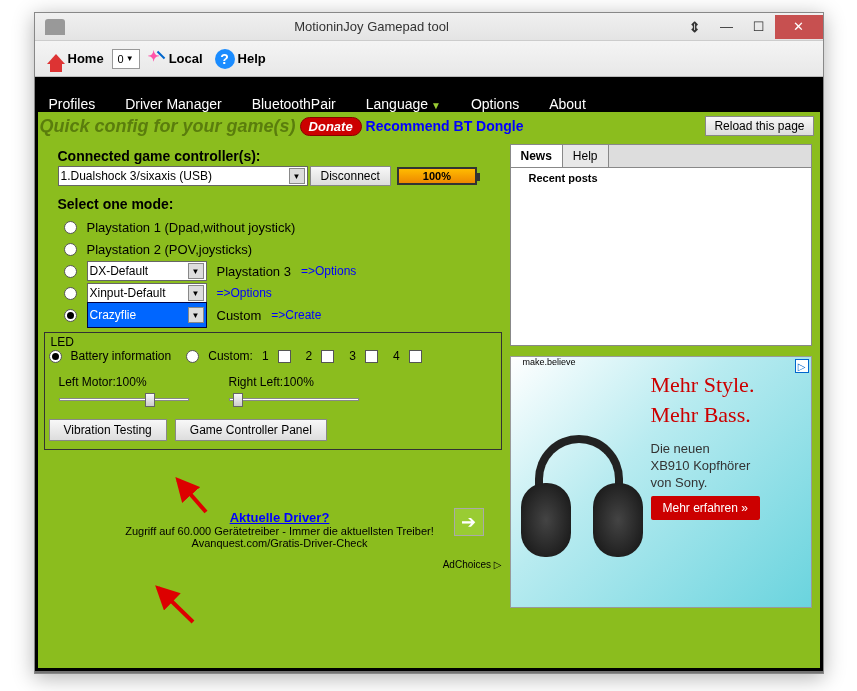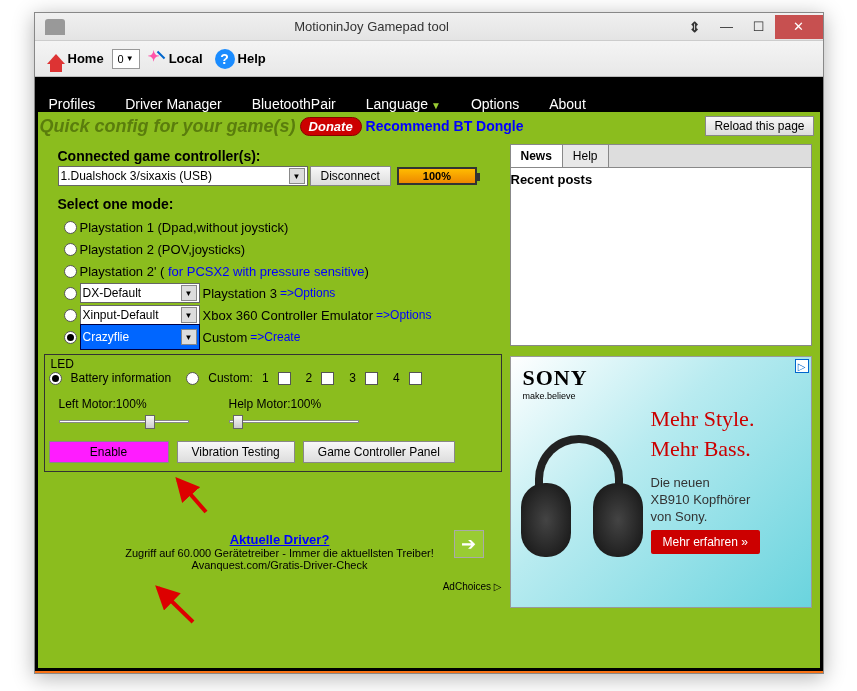--- a/index.html
+++ b/index.html
@@ -1,17 +1,17 @@
 <!DOCTYPE html>
 <html><head>
 <meta charset="utf-8">
 <style>
 * { box-sizing: border-box; margin: 0; padding: 0; }
 body { font-family: Arial, sans-serif; font-size: 12px; background: #fff; width: 857px; height: 691px; position: relative; }
-.window { width: 790px; height: 662px; margin: 12px auto; border: 1px solid #888; box-shadow: 0 4px 20px rgba(0,0,0,0.3); background: #f97316; position: relative; }
+.window { width: 790px; height: 662px; margin: 12px auto; border: 1px solid #888; box-shadow: 0 4px 20px rgba(0,0,0,0.3); background: #737373; position: relative; }
 .titlebar { height: 28px; background: linear-gradient(#f0f0f0,#e4e4e4); display: flex; align-items: center; border-bottom: 1px solid #ccc; }
 .titlebar-icon { width: 20px; height: 16px; margin-left: 10px; background: #999; border-radius: 3px 3px 0 0; }
 .titlebar-title { flex: 1; text-align: center; font-size: 13px; color: #333; }
 .win-btns { display: flex; }
 .win-btn { width: 32px; height: 24px; display: flex; align-items: center; justify-content: center; font-size: 13px; color: #333; cursor: default; }
 .win-btn.close { background: #c75050; color: #fff; width: 48px; }
 .win-btn.rest { font-size: 14px; font-weight: bold; }
 .toolbar { height: 36px; background: linear-gradient(#f4f4f4,#e8e8e8); display: flex; align-items: center; padding: 0 8px; border-bottom: 1px solid #bbb; gap: 4px; }
 .tb-item { display: flex; align-items: center; gap: 3px; padding: 2px 4px; font-weight: bold; font-size: 13px; cursor: default; }
 .home-icon { width: 0; height: 0; border-left: 9px solid transparent; border-right: 9px solid transparent; border-bottom: 10px solid #d33; position: relative; }
@@ -35,21 +35,21 @@
 .left-col { width: 490px; padding: 4px 8px 4px 20px; }
 .right-col { flex:1; padding: 4px 8px 4px 0; }
 .sect-label { font-weight:bold; font-size:14px; color:#000; margin-top:4px; }
 .ctrl-row { display:flex; align-items:center; gap:2px; margin-top:2px; }
 .dropdown { background:#fff; border:1px solid #666; height:20px; font-size:12px; padding:0 2px; display:flex;align-items:center;justify-content:space-between; }
 .dd-arrow { background:#ddd; border:1px solid #888; width:16px; height:16px; display:flex;align-items:center;justify-content:center; font-size:8px; }
 .btn { background:linear-gradient(#f8f8f8,#ddd); border:1px solid #888; padding:2px 10px; font-size:12px; cursor:default; }
 .battery { width:80px; height:18px; border:2px solid #333; background:linear-gradient(#fb0,#e80); display:flex;align-items:center;justify-content:center;font-weight:bold;font-size:11px;margin-left:4px; position:relative;}
 .battery::after { content:'';position:absolute;right:-5px;top:4px;width:4px;height:8px;background:#333; }
 .mode-list { margin-top:4px; margin-left:6px; }
-.mode-row { display:flex; align-items:center; gap:3px; height:22px; }
+.mode-row { display:flex; align-items:center; gap:10px; height:22px; }
 .radio { width:13px;height:13px;border-radius:50%;border:1px solid #555;background:#fff;position:relative; flex-shrink:0;}
 .radio.sel::after { content:'';position:absolute;top:2px;left:2px;width:7px;height:7px;border-radius:50%;background:#000; }
 .mode-text { font-size:13px; }
 .blue-link { color:#00f; }
 .dd-white { width:120px; background:#fff; border:1px solid #666; height:20px; padding:0 2px; font-size:12px; display:flex;align-items:center;justify-content:space-between;}
 .dd-blue { width:120px; background:#06f; color:#fff; border:1px solid #004; height:20px; padding:12px 2px; font-size:12px; display:flex;align-items:center;justify-content:space-between;text-align:right;}
 .fieldset { border:1px solid #333; padding:2px 20px 8px 4px; margin-top:6px; margin-left:-14px; }
 .fieldset-lbl { font-size:12px; margin-top:-10px; background:#8bbd1e; display:inline-block; padding:0 2px; }
 .led-row { display:flex; align-items:center; gap:9px; }
 .chk { width:13px;height:13px;border:1px solid #555;background:#fff; }
@@ -63,21 +63,21 @@
 .enable-btn { background:#ff1cff; color:#000; border:1px solid #888; width:120px; height:22px; display:flex;align-items:center;justify-content:center;font-size:12px;cursor:default;}
 .action-btn { background:linear-gradient(#f8f8f8,#ddd); border:1px solid #888; height:22px; padding:0 14px; font-size:12px; display:flex;align-items:center;cursor:default;}
 .ad-center { text-align:center; margin-top:60px; font-size:11px; }
 .ad-title { color:#00f; text-decoration:underline; font-weight:bold; font-size:13px; }
 .go-btn { width:30px;height:28px;background:#9c3;border:1px solid #aaa;color:#fff;font-size:18px;display:flex;align-items:center;justify-content:center;position:absolute;right:18px; }
 .adchoices { text-align:right; font-size:10px; margin-top:10px; }
 .tabs-box { border:1px solid #888; background:#fff; height: 202px; }
 .tabs-hdr { display:flex; background:#ddd; border-bottom:1px solid #888; }
 .tab { padding:4px 10px; font-size:12px; border-right:1px solid #888; background:#e8e8e8; cursor:default;}
 .tab.active { background:#fff; font-weight:bold; }
-.recent { font-weight:bold; padding:4px 0; font-size:13px; }
+.recent { font-weight:bold; padding:4px 18px; font-size:11px; }
 .ad-banner { margin-top:10px; width:302px; height:252px; border:1px solid #999; background:linear-gradient(135deg,#fff 0%,#b8ebf0 40%,#6ad4de 100%); position:relative; overflow:hidden; }
 .x-close { position:absolute;top:2px;right:2px;width:14px;height:14px;background:#fff;border:1px solid #06c;color:#06c;font-size:10px;display:flex;align-items:center;justify-content:center;}
 .sony-logo { color:#000; font-size:22px; font-weight:bold; font-family:'Times New Roman',serif; margin:8px 0 0 12px; letter-spacing:1px;}
 .sony-tag { font-size:9px; margin-left:12px; }
 .ad-h1 { color:#c00; font-size:22px; font-family:Georgia,serif; margin-left:140px; margin-top:6px; line-height:1.1;}
 .ad-body { color:#333; font-size:13px; margin-left:140px; margin-top:14px; line-height:1.3;}
 .ad-cta { background:#c00; color:#fff; padding:5px 12px; font-size:12px; margin-left:140px; margin-top:4px; display:inline-block; border-radius:2px;}
 .headphones { position:absolute; left:6px; top:78px; width:130px; height:160px; }
 .hp-band { position:absolute; top:0; left:18px; width:88px; height:60px; border:8px solid #222; border-bottom:none; border-radius:50px 50px 0 0; }
 .hp-cup { position:absolute; top:48px; width:50px; height:74px; background:radial-gradient(#444,#111); border-radius:24px; }
@@ -158,38 +158,33 @@
             <div class="mode-row">
               <div class="radio"></div>
               <span class="mode-text">Playstation 1 (Dpad,without joystick)</span>
             </div>
             <div class="mode-row">
               <div class="radio"></div>
               <span class="mode-text">Playstation 2 (POV,joysticks)</span>
             </div>
             <div class="mode-row">
               <div class="radio"></div>
-              <span class="mode-text"><span>Playstation 2' ( </span><span class="blue-link">for PCSX2 with pressure sensitive</span><span>)</span></span>
-            </div>
-            <div class="mode-row">
-              <div class="radio"></div>
               <div class="dd-white">
                   <span>DX-Default</span>
                   <span class="dd-arrow">▼</span>
                 </div>
               <span class="mode-text">Playstation 3</span>
               <span class="blue-link">=&gt;Options</span>
             </div>
             <div class="mode-row">
               <div class="radio"></div>
               <div class="dd-white">
                   <span>Xinput-Default</span>
                   <span class="dd-arrow">▼</span>
                 </div>
-              <span class="mode-text">Xbox 360 Controller Emulator</span>
               <span class="blue-link">=&gt;Options</span>
             </div>
             <div class="mode-row">
               <div class="radio sel"></div>
               <div class="dd-blue">
                   <span>Crazyflie</span>
                   <span class="dd-arrow" style="background:#ddd;color:#000">▼</span>
                 </div>
               <span class="mode-text">Custom</span>
               <span class="blue-link">=&gt;Create</span>
@@ -214,29 +209,28 @@
             </div>
             <div class="motor-row">
               <div class="motor-grp">
                 <div class="motor-lbl">Left Motor:100%</div>
                 <div class="slider">
                     <div class="slider-track"></div>
                     <div class="slider-thumb" style="left:86px"></div>
                   </div>
               </div>
               <div class="motor-grp">
-                <div class="motor-lbl">Help Motor:100%</div>
+                <div class="motor-lbl">Right Left:100%</div>
                 <div class="slider">
                     <div class="slider-track"></div>
                     <div class="slider-thumb" style="left:4px"></div>
                   </div>
               </div>
             </div>
             <div class="action-row">
-              <div class="enable-btn">Enable</div>
               <div class="action-btn">Vibration Testing</div>
               <div class="action-btn">Game Controller Panel</div>
             </div>
           </div>
 
           <div class="ad-center" style="position:relative">
             <div class="ad-title">Aktuelle Driver?</div>
             <div>Zugriff auf 60.000 Gerätetreiber - Immer die aktuellsten Treiber!</div>
             <div>Avanquest.com/Gratis-Driver-Check</div>
             <div class="go-btn" style="top:-2px">➔</div>
@@ -249,21 +243,20 @@
           <div class="tabs-box">
             <div class="tabs-hdr">
               <div class="tab active">News</div>
               <div class="tab">Help</div>
             </div>
             <div class="recent">Recent posts</div>
           </div>
 
           <div class="ad-banner">
             <div class="x-close">▷</div>
-            <div class="sony-logo">SONY</div>
             <div class="sony-tag">make.believe</div>
             <div class="ad-h1">Mehr Style.</div>
             <div class="ad-h1">Mehr Bass.</div>
             <div class="ad-body">Die neuen</div>
             <div class="ad-body" style="margin-top:0">XB910 Kopfhörer</div>
             <div class="ad-body" style="margin-top:0">von Sony.</div>
             <div class="ad-cta">Mehr erfahren »</div>
             <div class="headphones">
               <div class="hp-band"></div>
                 <div class="hp-cup l"></div>

